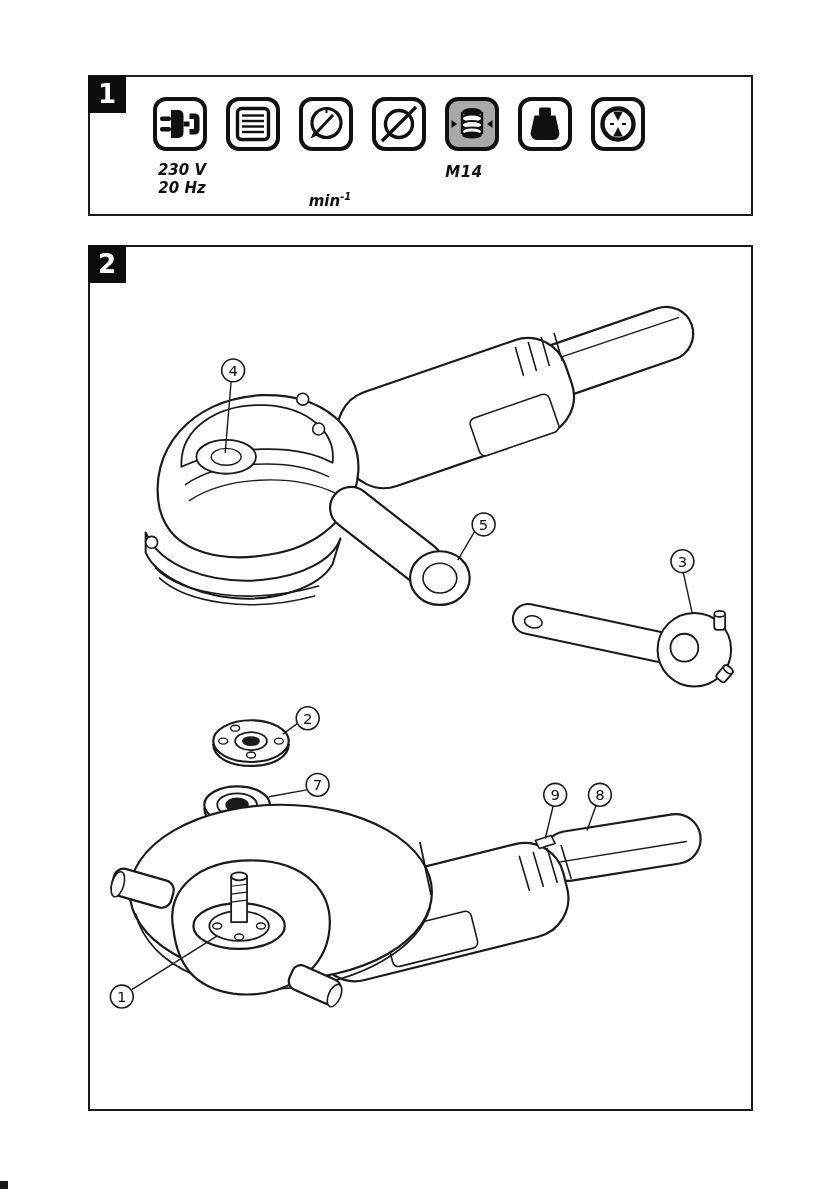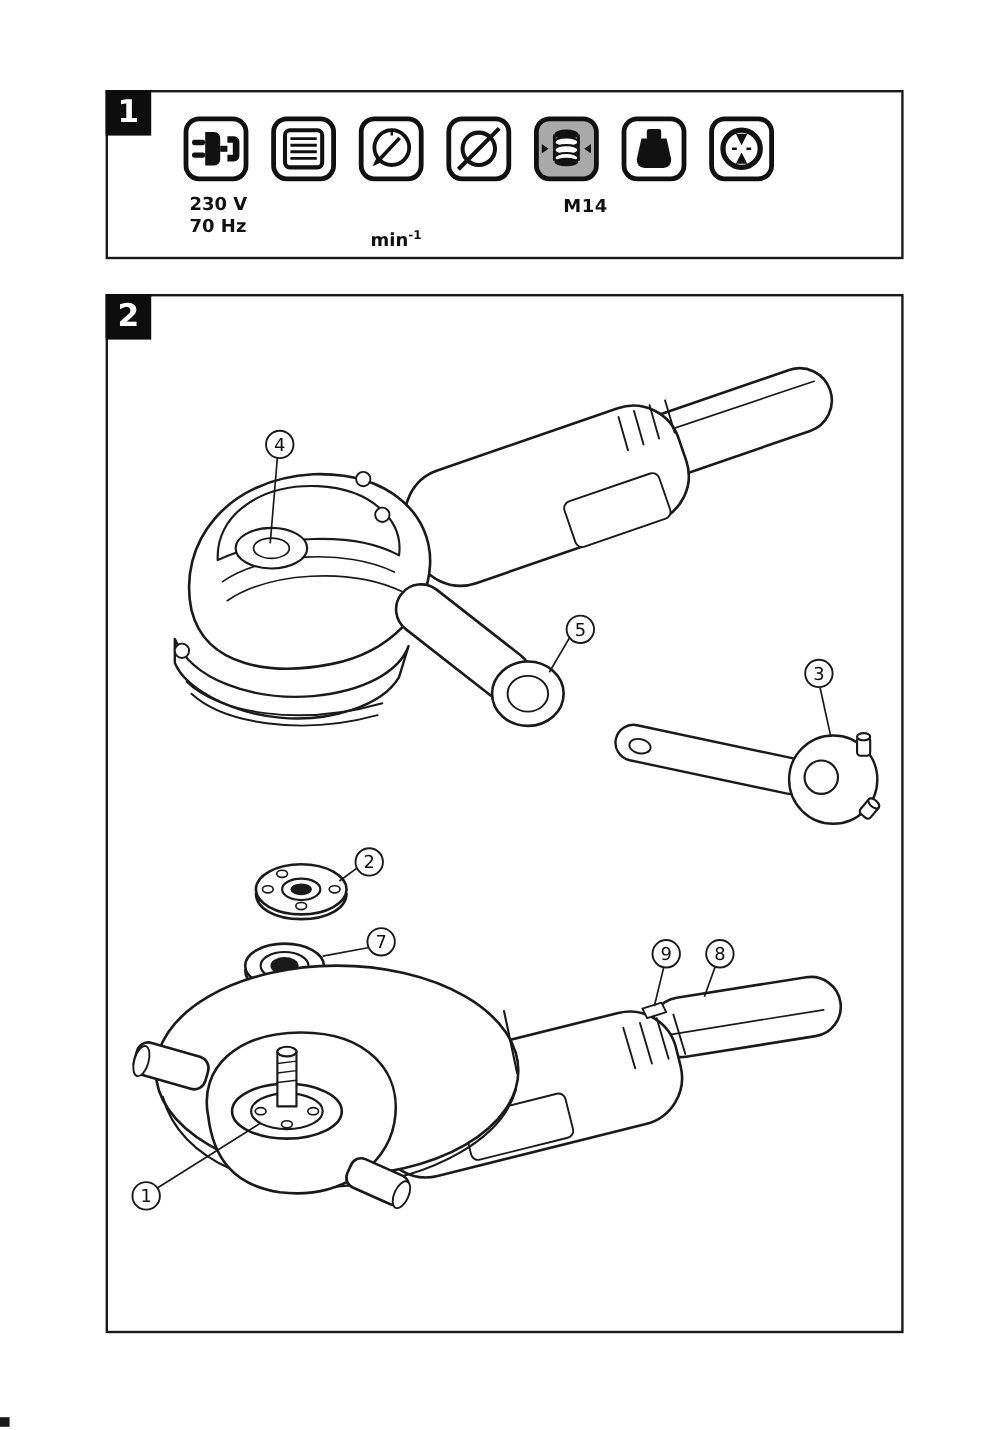--- a/index.html
+++ b/index.html
@@ -27,27 +27,27 @@
     display: flex; align-items: center; justify-content: center;
   }
   .icons-row {
     position: absolute; left: 62px; top: 19px;
     display: flex; gap: 17px;
   }
   .spec-icon { width: 56px; height: 56px; }
   .spec-icon svg { display: block; width: 56px; height: 56px; }
   .caption {
     position: absolute; transform: translateX(-50%);
-    font-weight: 700; font-size: 15px; 
-    white-space: nowrap; line-height: 18px;
+    font-weight: 700; font-size: 15px; text-align: center;
+    white-space: nowrap; line-height: 18px; font-style: italic;
   }
   .cap-voltage { left: 92px; top: 84px; }
   .cap-speed   { left: 240px; top: 111px; }
   .cap-speed sup { font-size: 10px; }
-  .cap-thread  { left: 398px; top: 86px; letter-spacing: .5px; }
+  .cap-thread  { left: 374px; top: 86px; letter-spacing: .5px; }
   .drawing { position: absolute; inset: 0; width: 100%; height: 100%; }
   .callout-num {
     font-family: "DejaVu Sans", "Liberation Sans", sans-serif;
     font-size: 15px; fill: #111;
   }
   .scan-mark {
     position: absolute; left: 0; top: 1181px;
     width: 8px; height: 8px; background: #1a1a1a;
   }
 </style>
@@ -134,21 +134,21 @@
           <polygon points="23.2,40.5 32.8,40.5 28,31" fill="#111"></polygon>
           <line x1="20" y1="28" x2="24" y2="28" stroke="#111" stroke-width="2"></line>
           <line x1="32" y1="28" x2="36" y2="28" stroke="#111" stroke-width="2"></line>
         </svg>
       </div>
 
     </div>
 
     <div class="caption cap-voltage">
       <div>230 V</div>
-      <div>70 Hz</div>
+      <div>20 Hz</div>
     </div>
 
     <div class="caption cap-speed"><span>min</span><sup>-1</sup></div>
 
     <div class="caption cap-thread">M14</div>
   </section>
 
   <section class="figure-box" id="fig2">
     <div class="fig-label" style="background-color: rgb(13, 13, 13);">2</div>
 

